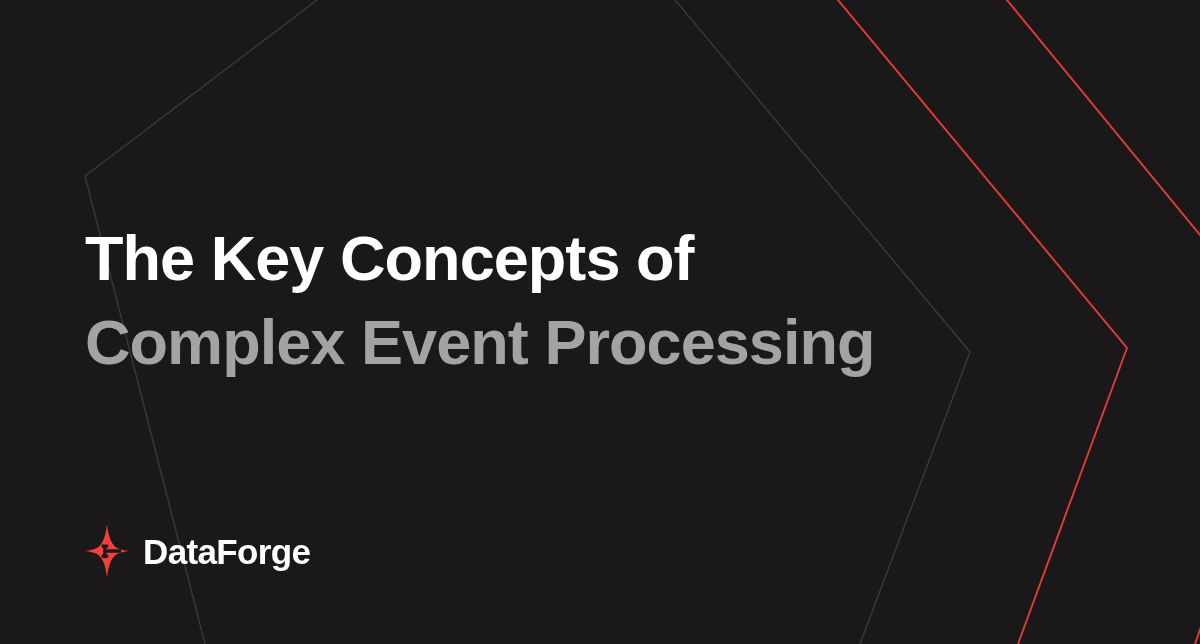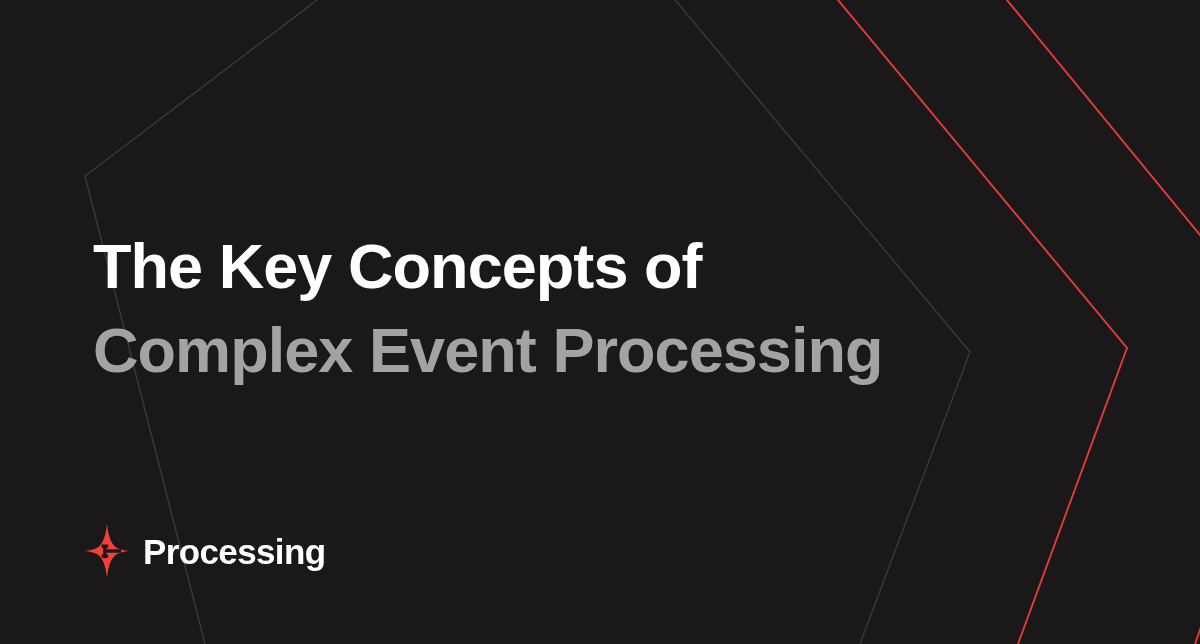--- a/index.html
+++ b/index.html
@@ -26,21 +26,21 @@
     width: 1200px;
     height: 644px;
     pointer-events: none;
   }
 
   
   .headline {
     position: absolute;
     left: 85px;
     top: 216px;
-    margin: 8px;
+    margin: 0;
     padding: 0;
     font-size: 63px;
     line-height: 84px;
     font-weight: 700;
     letter-spacing: -0.015em;
     white-space: nowrap;
   }
 
   .headline .line {
     display: block;
@@ -101,16 +101,16 @@
                C21.4 39.6 18.0 32.4 11.9 29.6 C7.6 28.0 4.2 27.4 0 27
                C4.2 26.6 7.6 26.0 11.9 24.4 C18.0 21.6 21.4 14.4 23 0 Z"></path>
 
       <g fill="#1a1819">
         <rect x="17.6" y="20.4" width="6.6" height="3.4" rx="0.6"></rect>
         <rect x="19.2" y="23.0" width="3.4" height="11.2" rx="0.7"></rect>
         <rect x="17.6" y="30.4" width="6.6" height="3.4" rx="0.6"></rect>
         <rect x="22.2" y="25.2" width="15.0" height="3.6" rx="0.8"></rect>
       </g>
     </svg>
-    <span class="logo-wordmark">Processing</span>
+    <span class="logo-wordmark">DataForge</span>
   </div>
 
 </div>
 
 </body></html>

